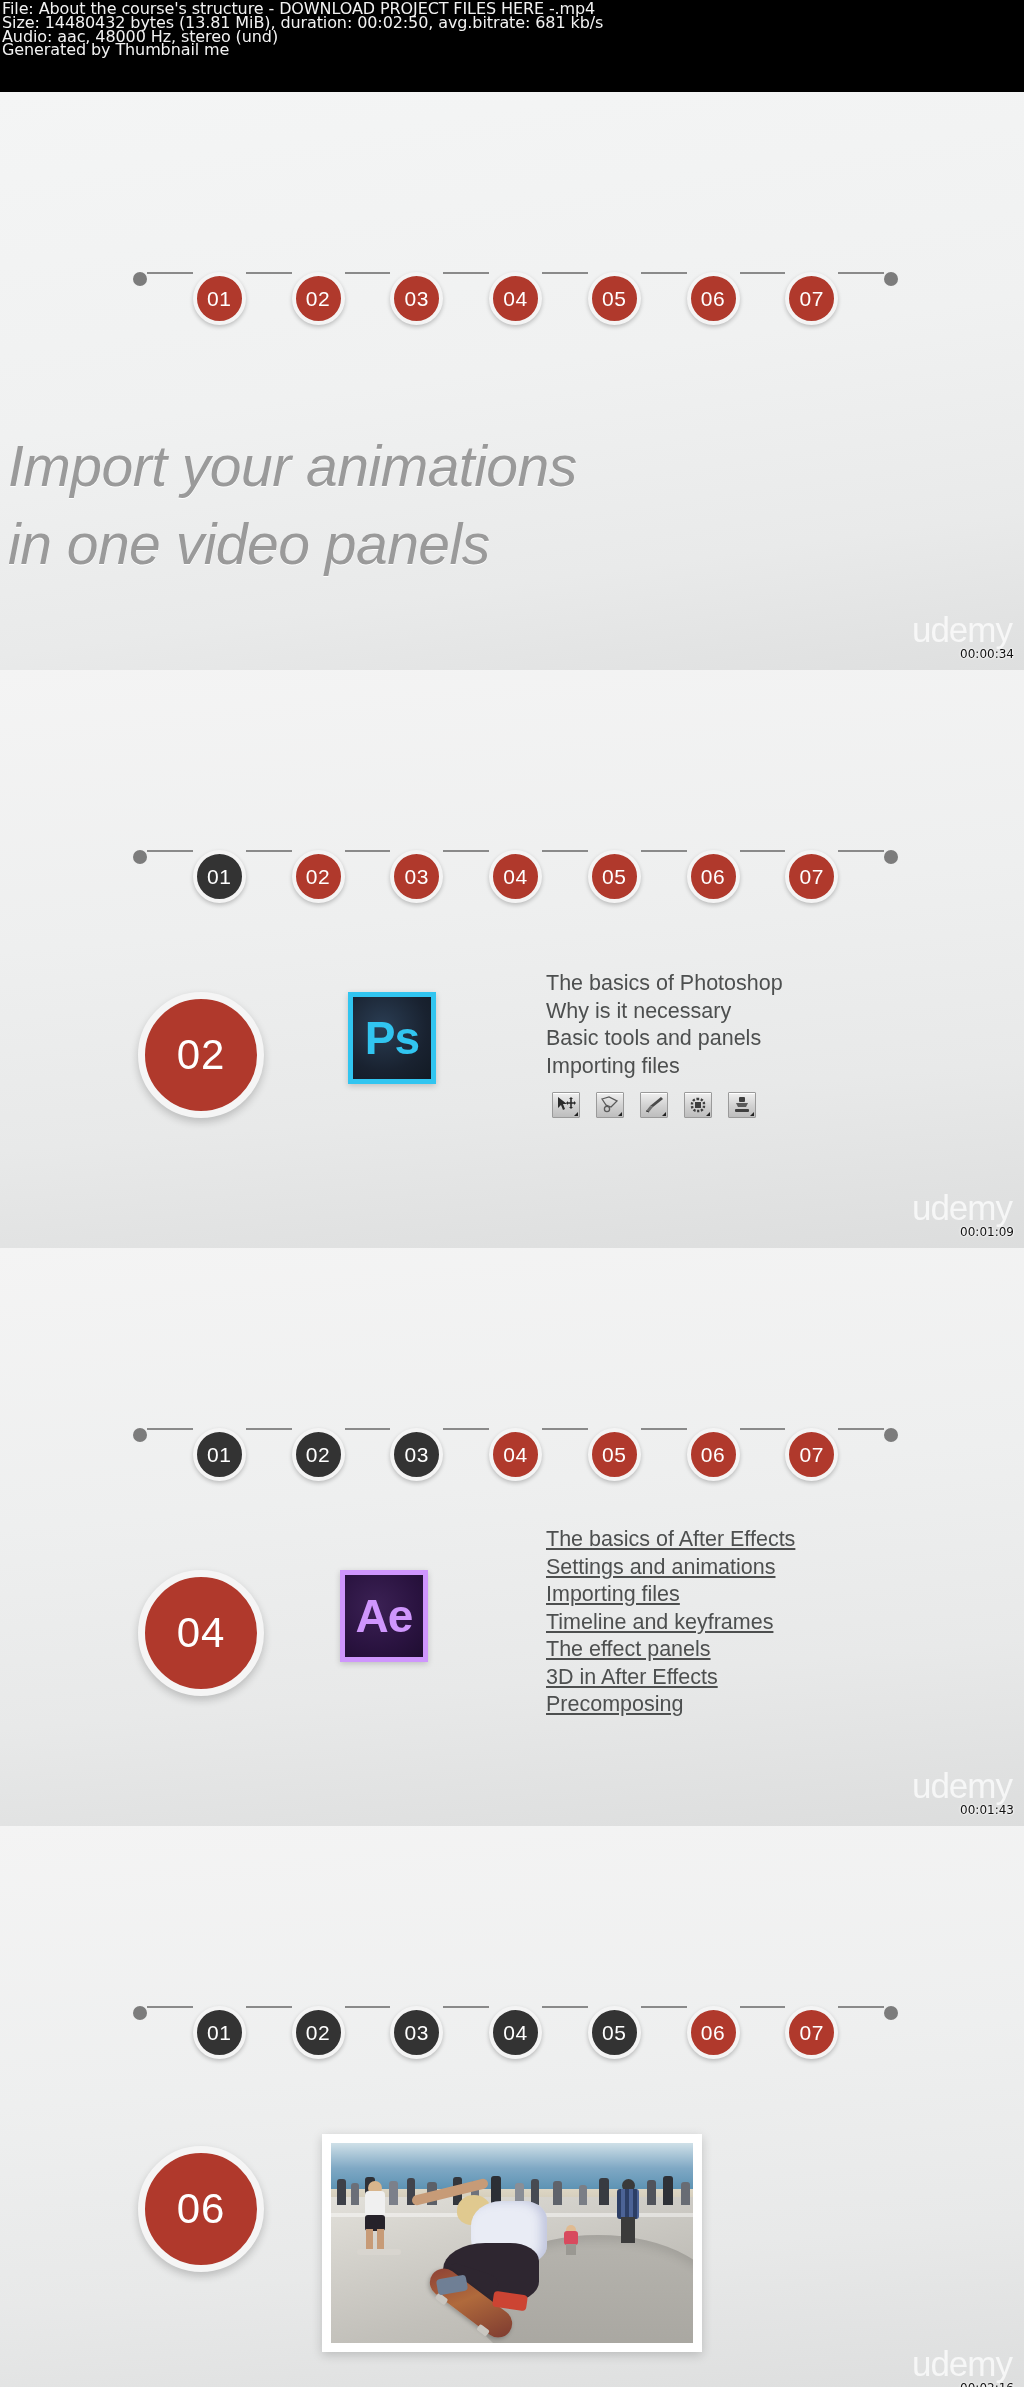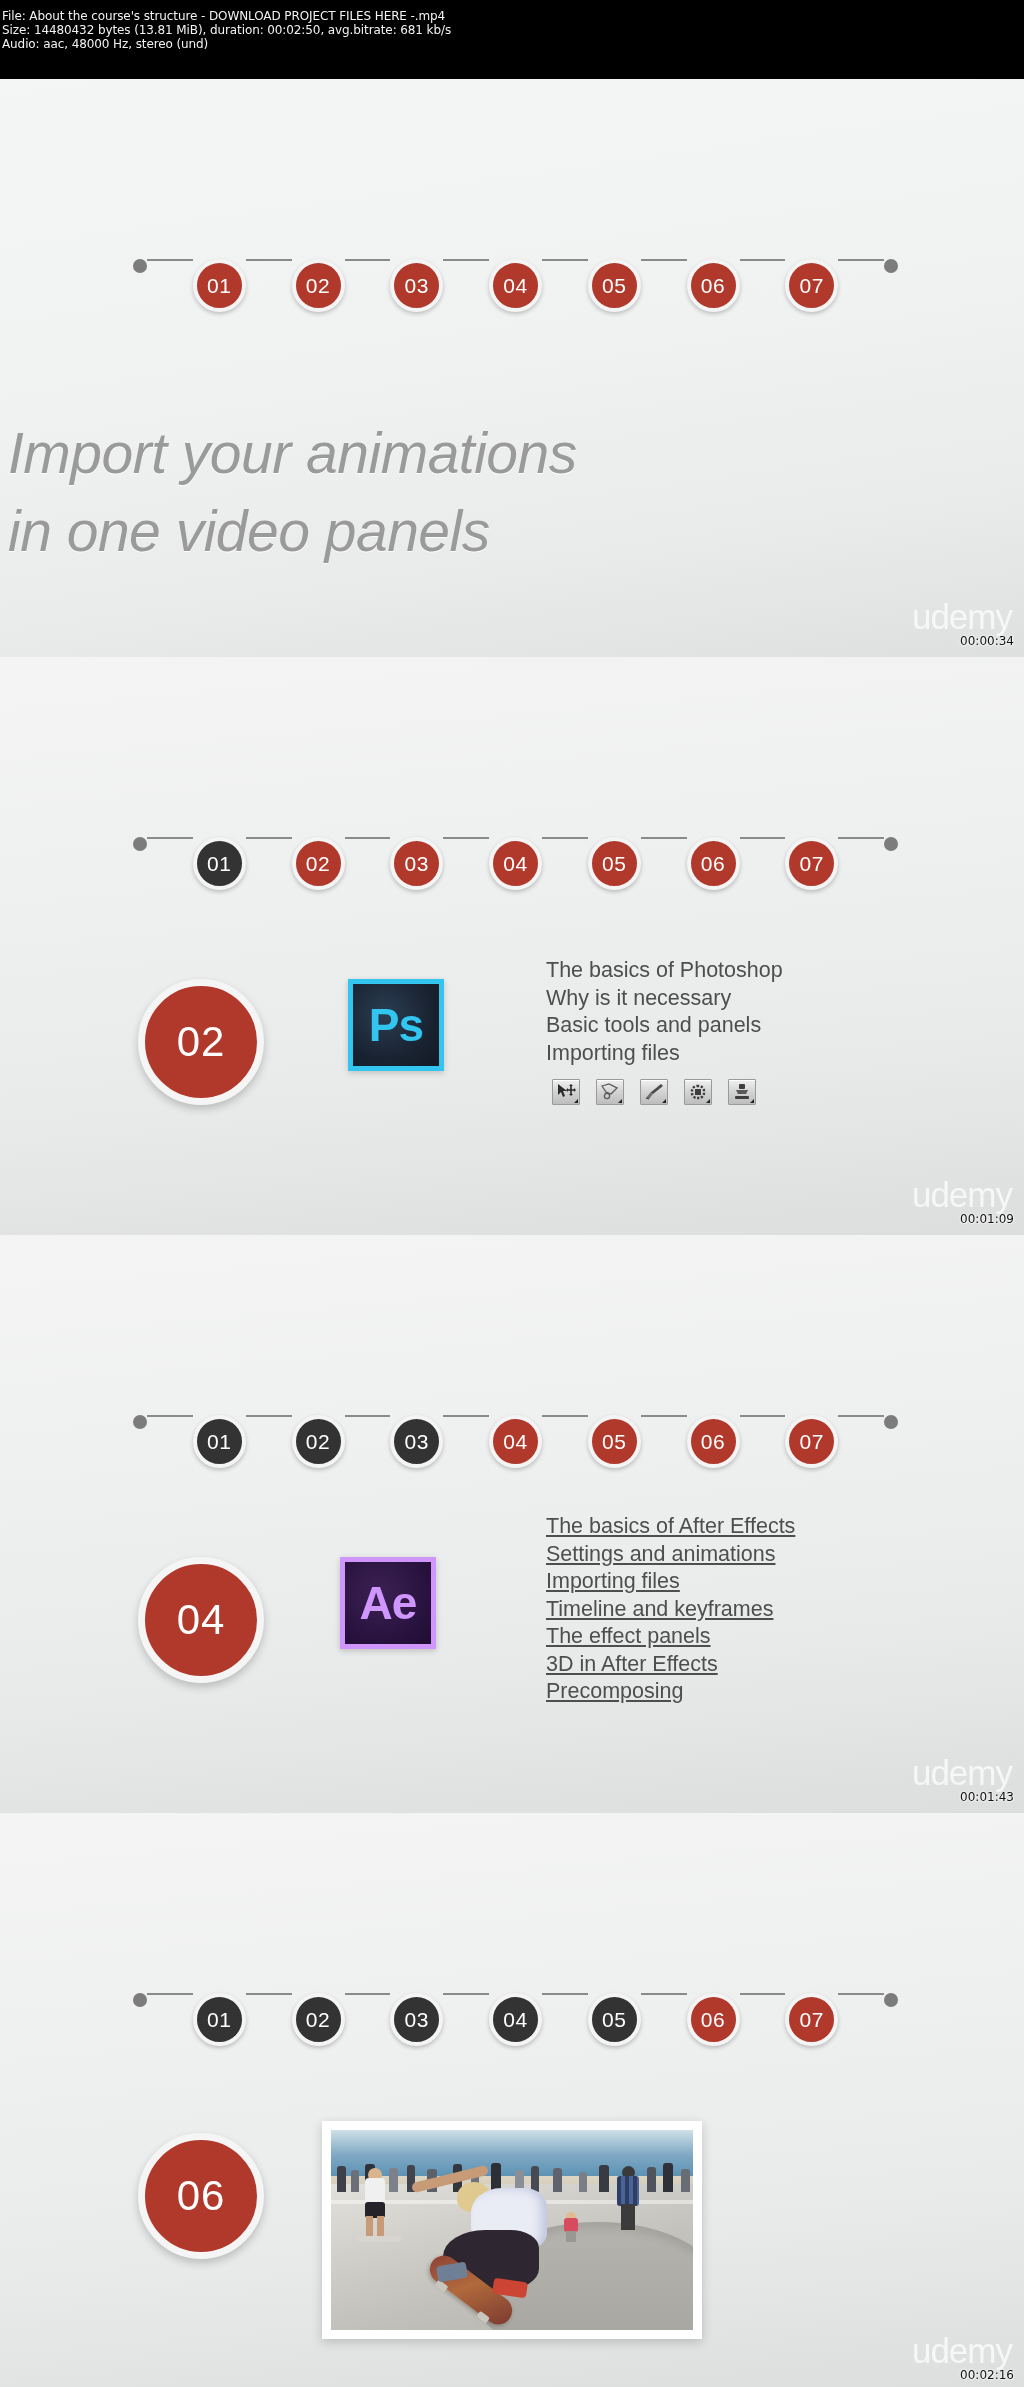--- a/index.html
+++ b/index.html
@@ -9,27 +9,27 @@
     background:#f2f3f3;
     width:1024px;
     height:2387px;
     overflow:hidden;
     position:relative;
   }
 
   
   .fileinfo {
     width:1024px;
-    height:79px;
+    height:92px;
     background:#000;
     color:#f2f2f2;
     font-family:"DejaVu Sans", sans-serif;
-    font-size:12px;
+    font-size:16px;
     line-height:13.8px;
-    padding:10px 0 0 2px;
+    padding:2px 0 0 2px;
     letter-spacing:-0.1px;
     white-space:nowrap;
   }
   .fileinfo div { height:13.8px; }
 
   
   .sheet { position:relative; width:1024px; }
   .panel {
     position:relative;
     width:1024px;
@@ -120,21 +120,21 @@
     color:#fff;
     display:flex; align-items:center; justify-content:center;
     font-size:42px;
     letter-spacing:1px;
     font-family:"Liberation Sans", sans-serif;
   }
 
   
   .adobe {
     position:absolute;
-    width:96px; height:92px;
+    width:88px; height:92px;
     display:flex; align-items:center; justify-content:center;
     font-size:46px;
     font-weight:700;
     letter-spacing:-1px;
     font-family:"Liberation Sans", sans-serif;
     box-shadow:0 2px 6px rgba(0,0,0,0.18);
   }
   .adobe.ps {
     border:5px solid #31c5f0;
     background:radial-gradient(circle at 38% 36%,#2a3d53 0%,#192230 62%,#121a24 100%);
@@ -244,20 +244,21 @@
   .man-h { position:absolute; left:5px; top:-4px; width:13px; height:13px; background:#3a3a3a; border-radius:50%; }
   .man-l { position:absolute; left:4px; top:34px; width:14px; height:26px; background:#3b3b3b; }
 </style>
 </head>
 <body>
 
 <div class="fileinfo">
   <div>File: About the course's structure  - DOWNLOAD PROJECT FILES HERE -.mp4</div>
   <div>Size: 14480432 bytes (13.81 MiB), duration: 00:02:50, avg.bitrate: 681 kb/s</div>
   <div>Audio: aac, 48000 Hz, stereo (und)</div>
+  <div>Generated by Thumbnail me</div>
 </div>
 
 <div class="sheet">
 
   <div class="panel p1">
     <div class="track">
       <div class="cap"></div>
       <div class="seg"></div>
       <div class="step">01</div>
       <div class="seg"></div>

